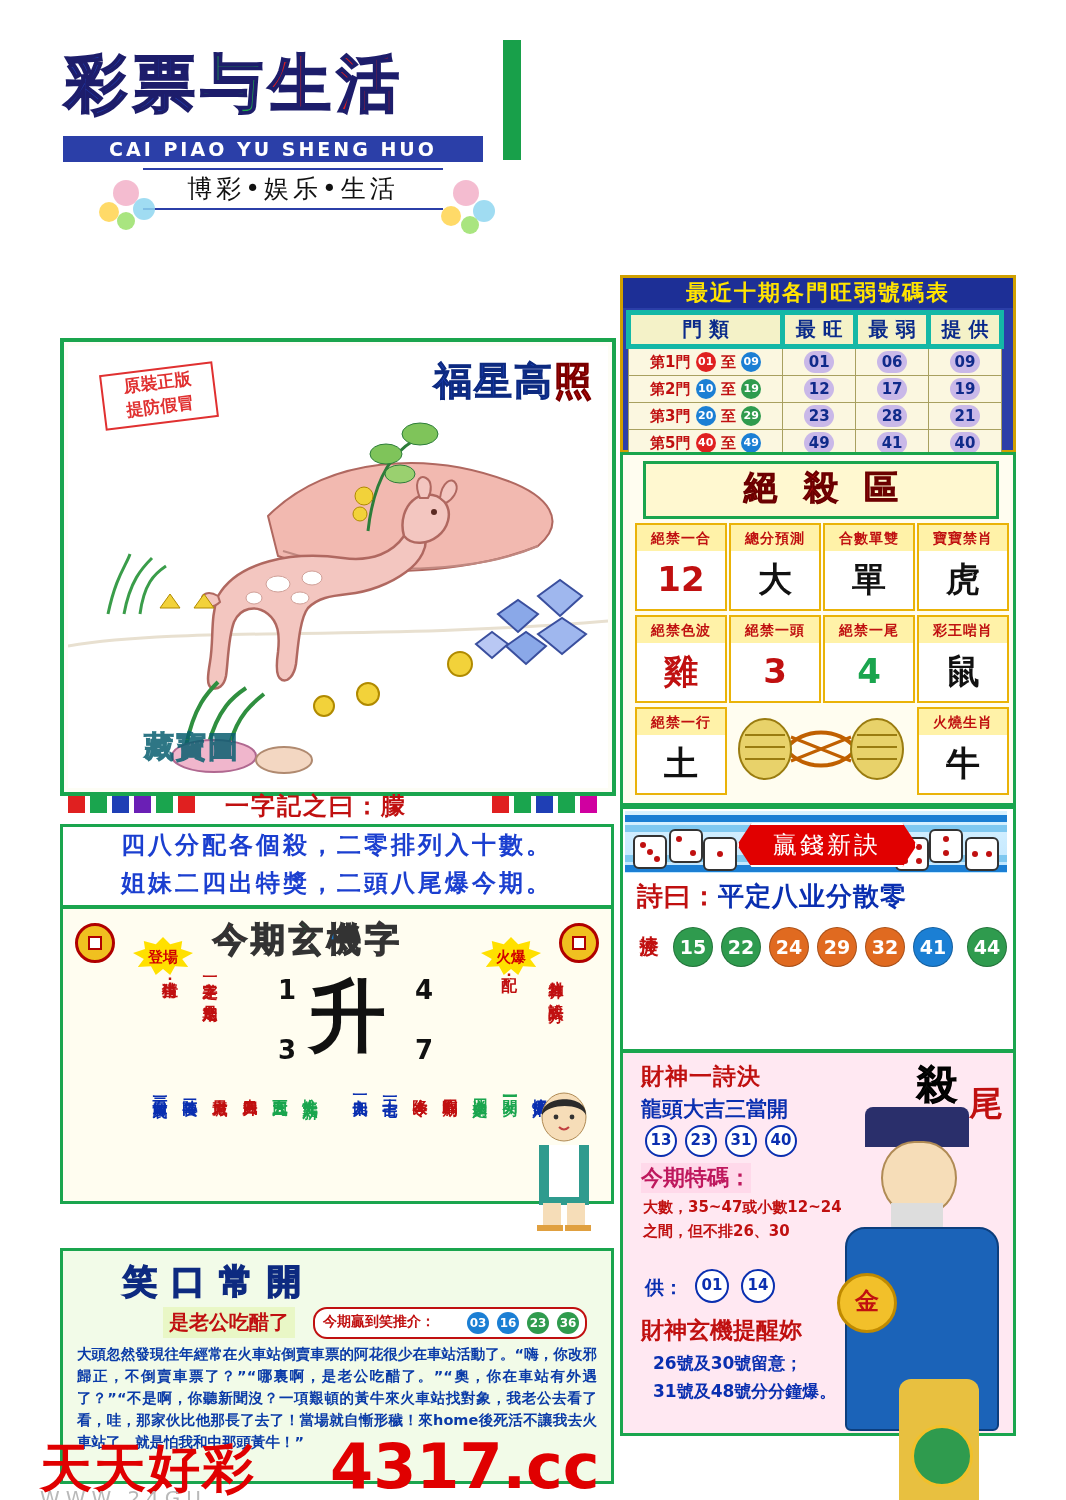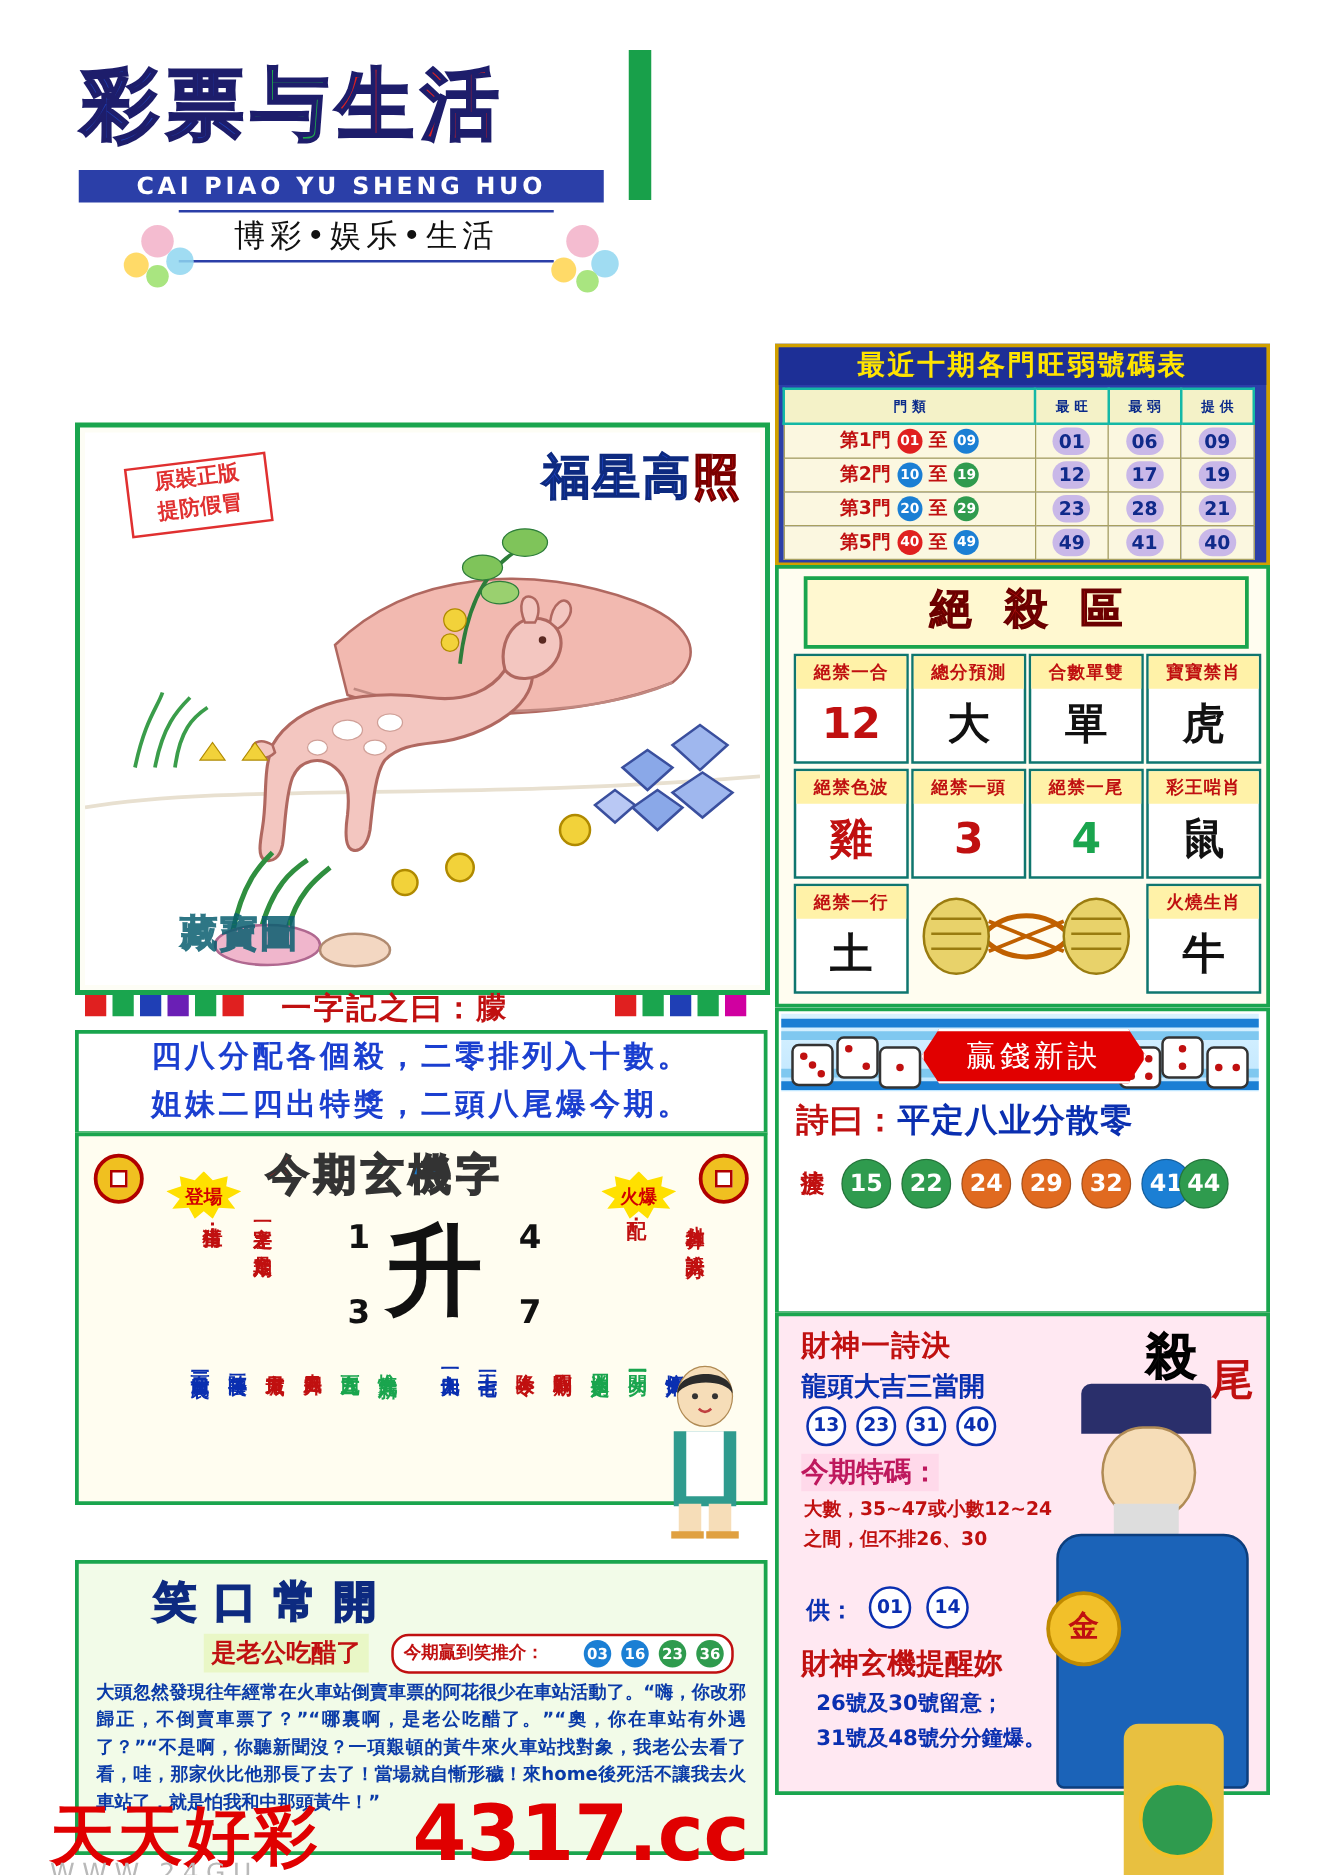--- a/index.html
+++ b/index.html
@@ -86,31 +86,31 @@
   #jokeSub{position:absolute;left:100px;top:56px;font-size:20px;font-weight:bold;color:#c01010;background:#e9f7c6;padding:2px 6px;}
   #jokePick{position:absolute;left:250px;top:56px;width:270px;height:28px;border:2px solid #c01010;border-radius:14px;background:#fff;}
   #jokePick .lbl{position:absolute;left:8px;top:4px;font-size:14px;font-weight:bold;color:#c01010;}
   .jball{position:absolute;top:3px;width:22px;height:22px;border-radius:50%;color:#fff;font-size:12px;font-weight:bold;text-align:center;line-height:22px;}
   #jokeBody{position:absolute;left:14px;top:92px;width:520px;font-size:14.5px;line-height:22px;color:#0a3ba8;font-weight:bold;text-align:justify;}
 
   
   #tbl{left:620px;top:275px;width:390px;height:172px;border:3px solid #d0a000;background:#2b3fa8;}
   #tblTitle{position:absolute;left:0;top:0;width:100%;height:30px;background:#1d2f96;color:#ffe400;font-size:22px;font-weight:bold;text-align:center;line-height:30px;letter-spacing:2px;}
   #tbl table{position:absolute;left:3px;top:32px;width:378px;border-collapse:collapse;}
-  #tbl th{background:#f4f2c8;color:#0a2a8a;font-size:11px;font-weight:bold;height:24px;border:2px solid #14b8a6;}
+  #tbl th{background:#f4f2c8;color:#0a2a8a;font-size:20px;font-weight:bold;height:24px;border:5px solid #14b8a6;}
   #tbl td{background:#fbf7e0;font-size:15px;font-weight:bold;color:#111;height:24px;text-align:center;border:1px solid #a8a060;}
   #tbl td.first{color:#c01010;}
   .minib{display:inline-block;width:20px;height:20px;border-radius:50%;color:#fff;font-size:11px;line-height:20px;text-align:center;font-weight:bold;vertical-align:middle;}
   .bigb{display:inline-block;width:30px;height:22px;border-radius:11px;background:#c9b8e8;color:#102a8a;font-size:15px;line-height:22px;text-align:center;font-weight:bold;}
 
   
   #jsq{left:620px;top:452px;width:390px;height:348px;border:3px solid #1aa54e;background:#fffdf0;}
   #jsqTitle{position:absolute;left:20px;top:6px;width:350px;height:52px;border:3px solid #1aa54e;background:#fff8d0;}
   #jsqTitle span{display:block;text-align:center;line-height:46px;font-size:34px;font-weight:bold;color:#c01010;letter-spacing:26px;text-indent:26px;-webkit-text-stroke:1px #6b0000;}
-  .cell{position:absolute;width:88px;height:84px;border:2px solid #0f766e;background:#ffffff;}
+  .cell{position:absolute;width:88px;height:84px;border:2px solid #eab308;background:#ffffff;}
   .cell .ch{position:absolute;left:0;top:0;width:100%;height:26px;background:#fff2a8;color:#c01010;font-size:14px;font-weight:bold;text-align:center;line-height:26px;letter-spacing:1px;}
   .cell .cv{position:absolute;left:0;top:26px;width:100%;height:56px;font-size:34px;font-weight:bold;text-align:center;line-height:56px;}
 
   
   #yq{left:620px;top:806px;width:390px;height:240px;border:3px solid #1aa54e;background:#ffffff;}
   #diceband{position:absolute;left:2px;top:2px;width:382px;height:62px;background:linear-gradient(#d9f2ff,#bfe6ff);}
   .stripe{position:absolute;height:7px;width:100%;}
   #yqBanner{
     position:absolute;left:112px;top:12px;width:176px;height:40px;background:#e10000;color:#fff;
     font-size:24px;font-weight:normal;text-align:center;line-height:40px;letter-spacing:3px;
@@ -476,21 +476,21 @@
   <div id="shiyue">
     <span class="red">詩曰：</span><span>平定八业分散零</span>
   </div>
   <div id="bangbo">捧波</div>
   <div class="ball" style="left:50px;background:#2f9b4e;">15</div>
   <div class="ball" style="left:98px;background:#2f9b4e;">22</div>
   <div class="ball" style="left:146px;background:#e06a20;">24</div>
   <div class="ball" style="left:194px;background:#e06a20;">29</div>
   <div class="ball" style="left:242px;background:#e06a20;">32</div>
   <div class="ball" style="left:290px;background:#1b7fd4;">41</div>
-  <div class="ball" style="left:320px;background:#2f9b4e;">44</div>
+  <div class="ball" style="left:344px;background:#2f9b4e;">44</div>
 </div>
 
 <div class="abs" id="cs">
   <div id="csT1">財神一詩決</div>
   <div id="csSha">殺</div>
   <div id="csWei">尾</div>
   <div id="csT2">龍頭大吉三當開</div>
   <div class="csnum" style="left:22px;">13</div>
   <div class="csnum" style="left:62px;">23</div>
   <div class="csnum" style="left:102px;">31</div>

